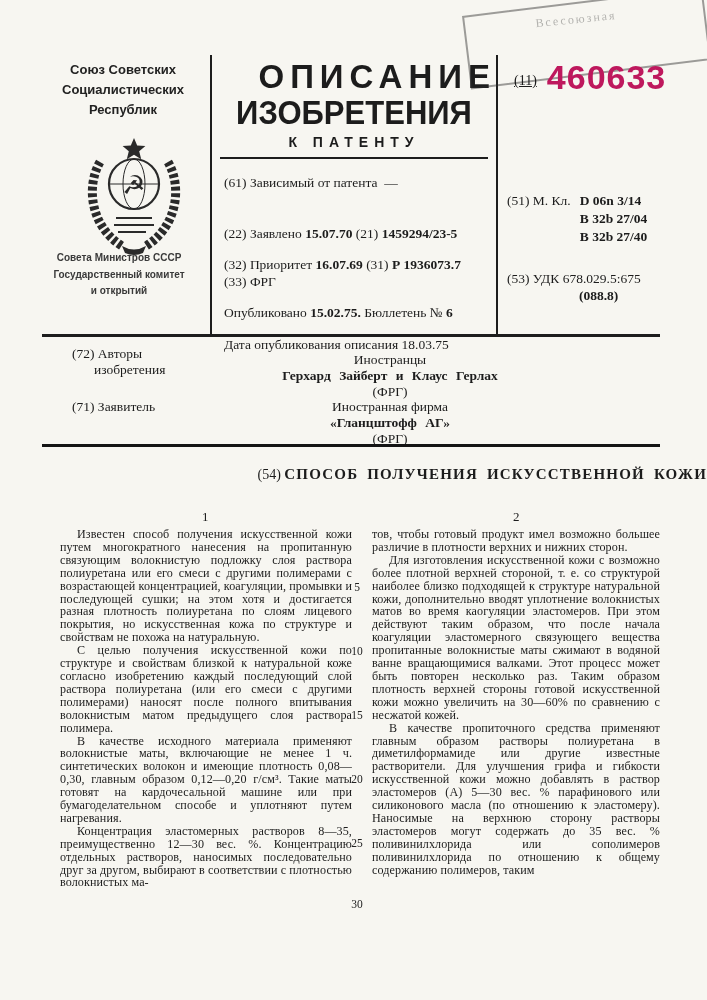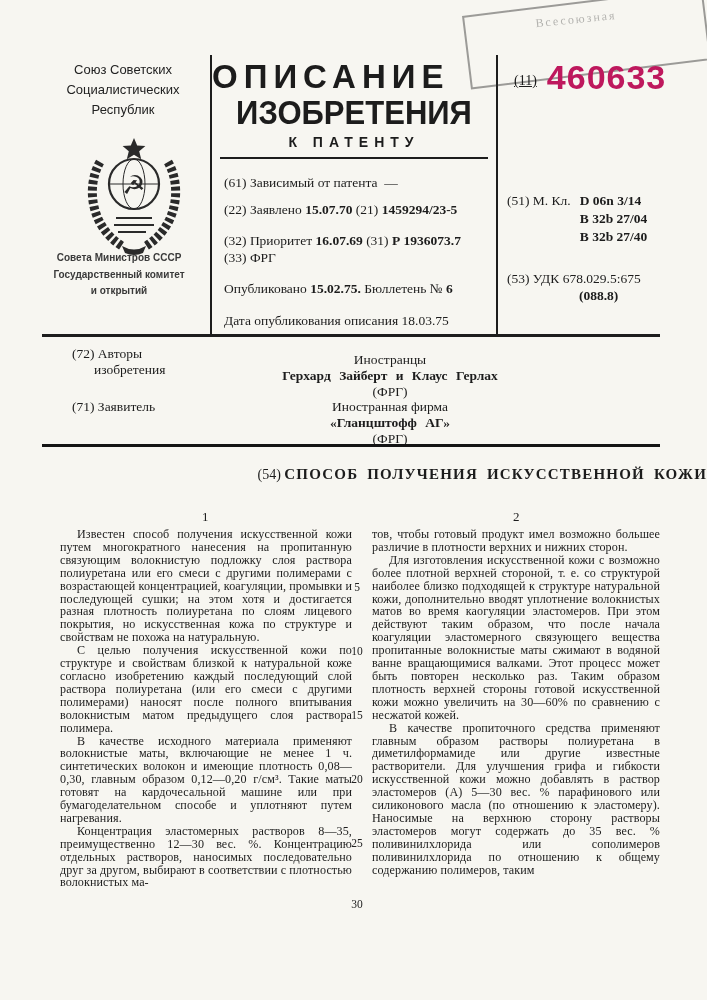--- a/index.html
+++ b/index.html
@@ -3,38 +3,38 @@
 <meta charset="utf-8">
 <style>
   html,body{margin:0;padding:0;background:#d9d9d6;}
   .page{
     position:relative;width:707px;height:1000px;margin:0 auto;
     background:#f7f6f1;color:#1c1c1c;overflow:hidden;
     font-family:"Liberation Serif", serif;
   }
   
   .country{position:absolute;left:36px;top:60px;width:174px;text-align:center;
-    font-family:"Liberation Sans",sans-serif;font-weight:400;font-size:13px;line-height:20px;color:#222;}
+    font-family:"Liberation Sans",sans-serif;font-weight:700;font-size:13px;line-height:20px;color:#222;}
   .emblem{position:absolute;left:80px;top:134px;width:108px;height:122px;}
   .committee{position:absolute;left:26px;top:250px;width:186px;text-align:center;
     font-family:"Liberation Sans",sans-serif;font-weight:700;font-size:10px;line-height:16.5px;color:#3a3a3a;}
   
   .masthead{position:absolute;left:210px;top:55px;width:288px;height:280px;box-sizing:border-box;
     border-left:2.5px solid #1d1d1d;border-right:2.5px solid #1d1d1d;}
-  .mh-title1{margin-top:4px;text-align:left;font-family:"Liberation Sans",sans-serif;font-weight:700;
+  .mh-title1{margin-top:4px;text-align:right;font-family:"Liberation Sans",sans-serif;font-weight:700;
     font-size:33px;line-height:36px;letter-spacing:6px;white-space:nowrap;}
   .mh-title2{text-align:center;font-family:"Liberation Sans",sans-serif;font-weight:700;
     font-size:33px;line-height:36px;letter-spacing:0;transform:scaleX(.94);transform-origin:center;white-space:nowrap;}
   .mh-sub{margin-top:2px;text-align:center;font-family:"Liberation Sans",sans-serif;font-weight:700;
     font-size:14px;line-height:18px;letter-spacing:6px;}
   .mh-rule{height:0;border-bottom:2.5px solid #1d1d1d;margin:6px 8px 0 8px;}
   .fields{padding:16px 10px 8px 12px;font-size:13.5px;line-height:16.5px;}
   .frow{margin:0;}
   .frow .b{font-weight:700;}
-  .frow + .frow{margin-top:10px;}
+  .frow + .frow{margin-top:34px;}
   .frow.two{margin-top:15px;}
   
   .stamp{position:absolute;left:462px;top:16px;width:238px;height:70px;
     border:2px solid #2c2c2c;opacity:.45;transform:rotate(-7deg);transform-origin:left top;}
   .stamp-word{position:absolute;left:70px;top:8px;font-size:12px;letter-spacing:2px;color:#2c2c2c;
     opacity:.75;transform:rotate(1deg);font-family:"Liberation Serif",serif;}
   .pubnum{position:absolute;left:514px;top:58px;white-space:nowrap;z-index:3;}
   .pubnum .code{font-size:14px;text-decoration:underline;}
   .pubnum .num{font-family:"Liberation Sans",sans-serif;font-weight:700;font-size:34px;letter-spacing:1px;
     vertical-align:-4px;margin-left:6px;color:#be185d;}

